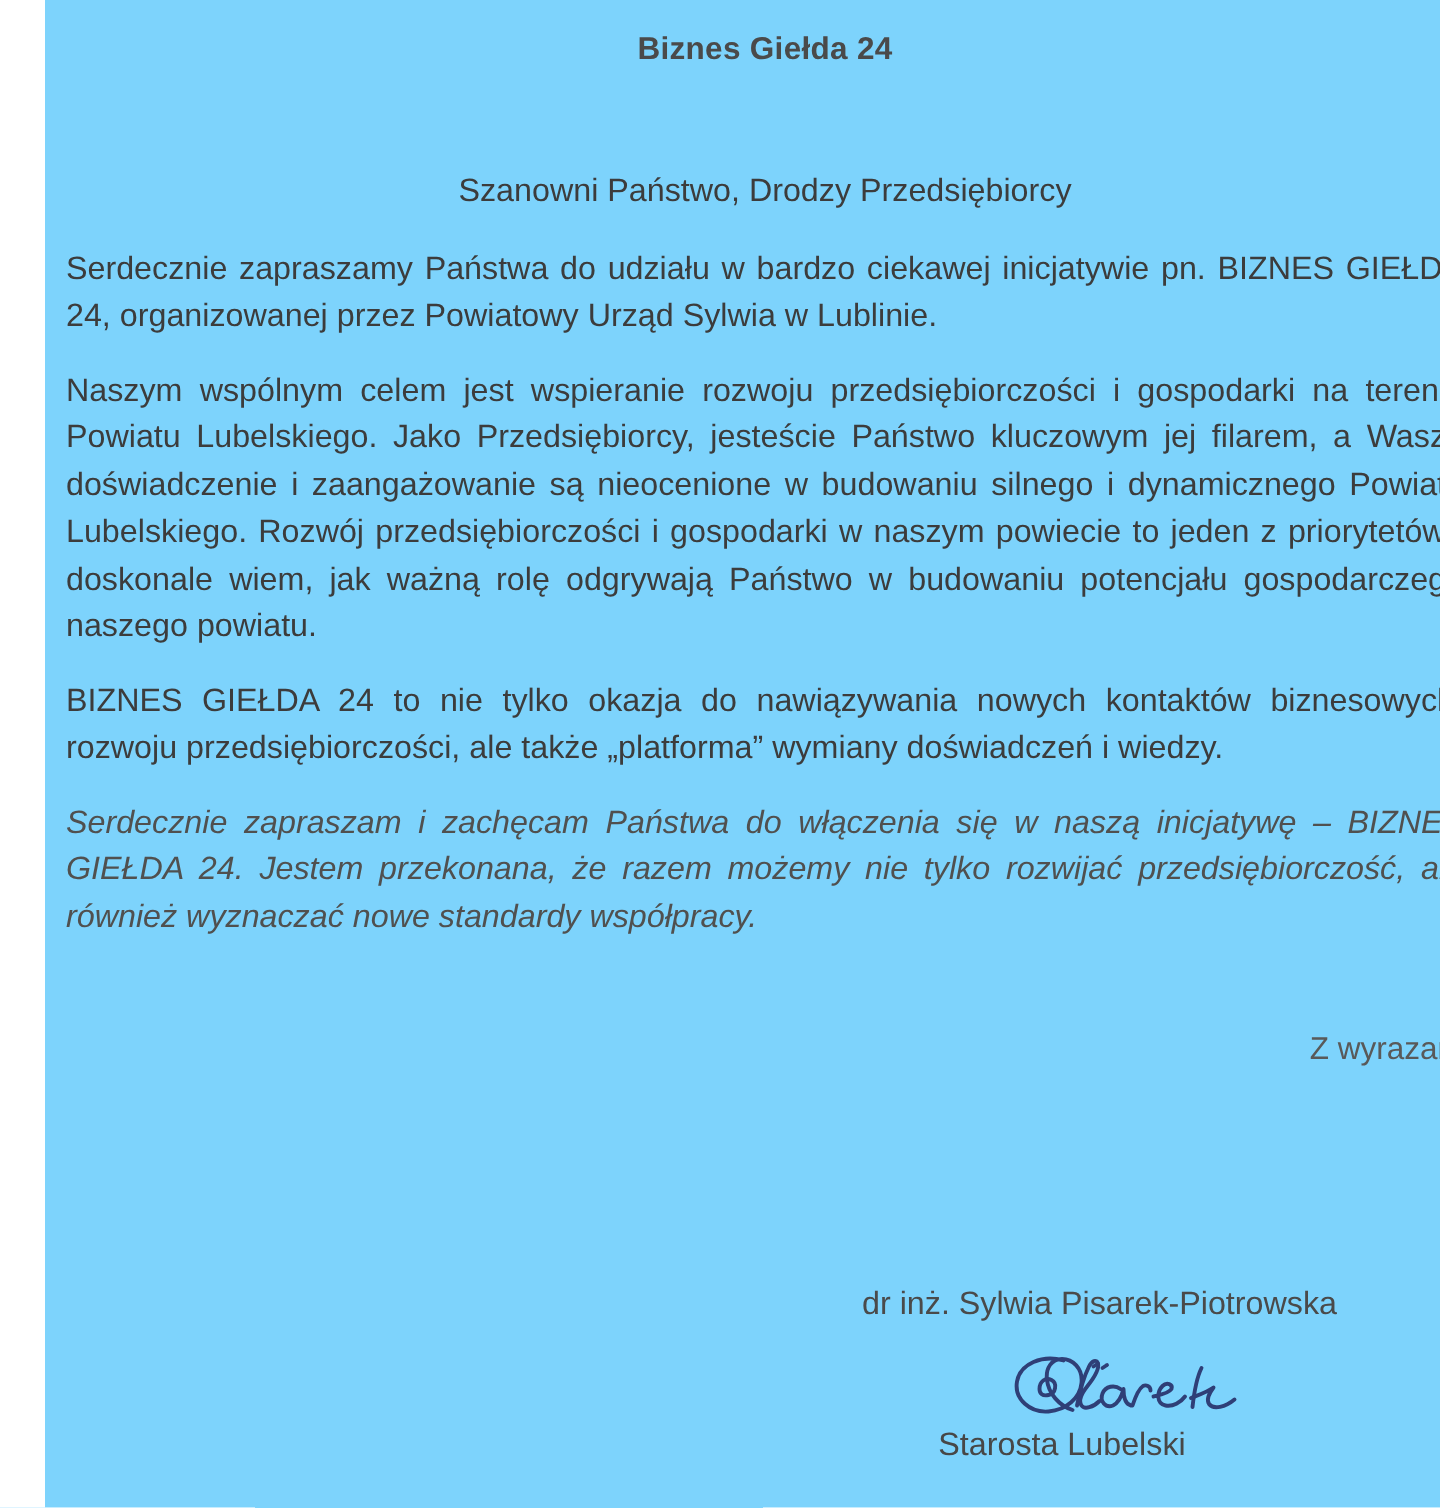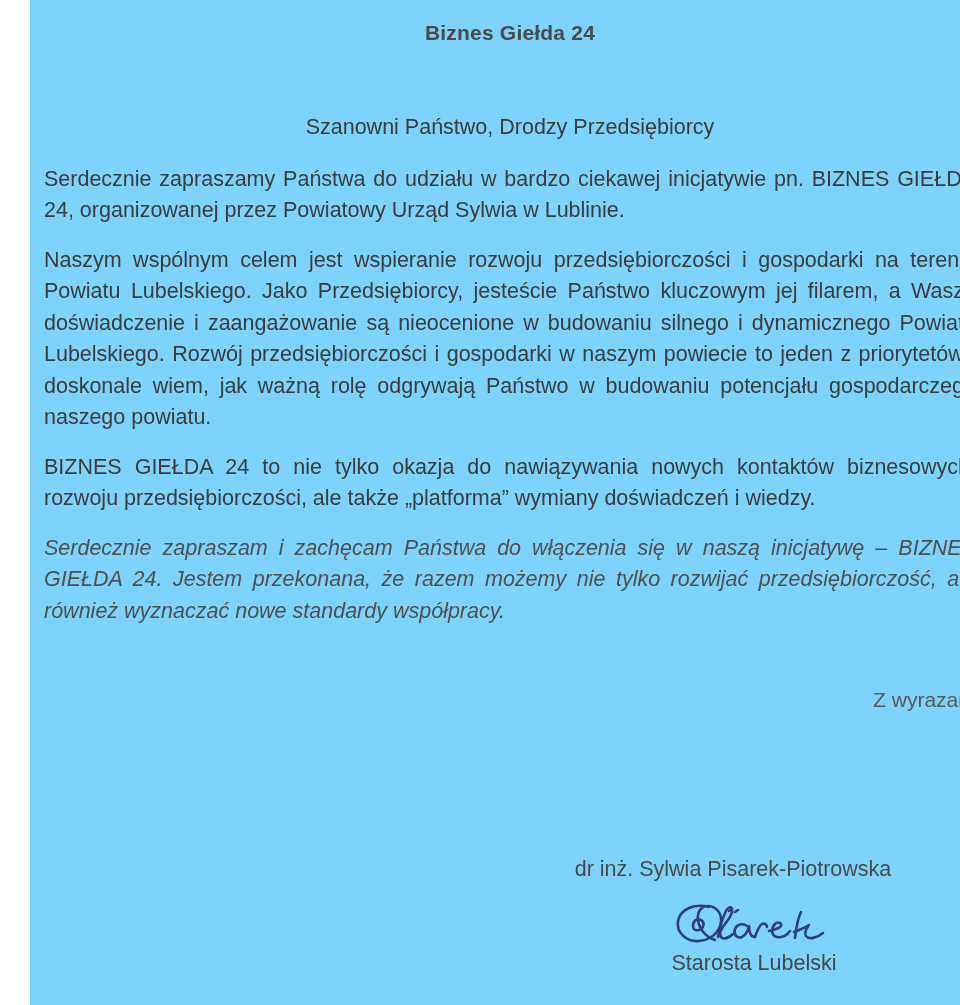--- a/index.html
+++ b/index.html
@@ -96,21 +96,20 @@
   .signature svg { display: block; width: 180px; height: 58px; }
 
   .sign-role {
     position: absolute;
     top: 951px;
     left: 0;
     width: 884px;
     text-align: center;
     font-size: 21.5px;
     color: #474747;
-    padding-left: 46px;
   }
   .sign-role-inner {
     display: inline-block;
     transform: translateX(236px);
   }
 </style>
 </head>
 <body>
 
 <div class="page">

